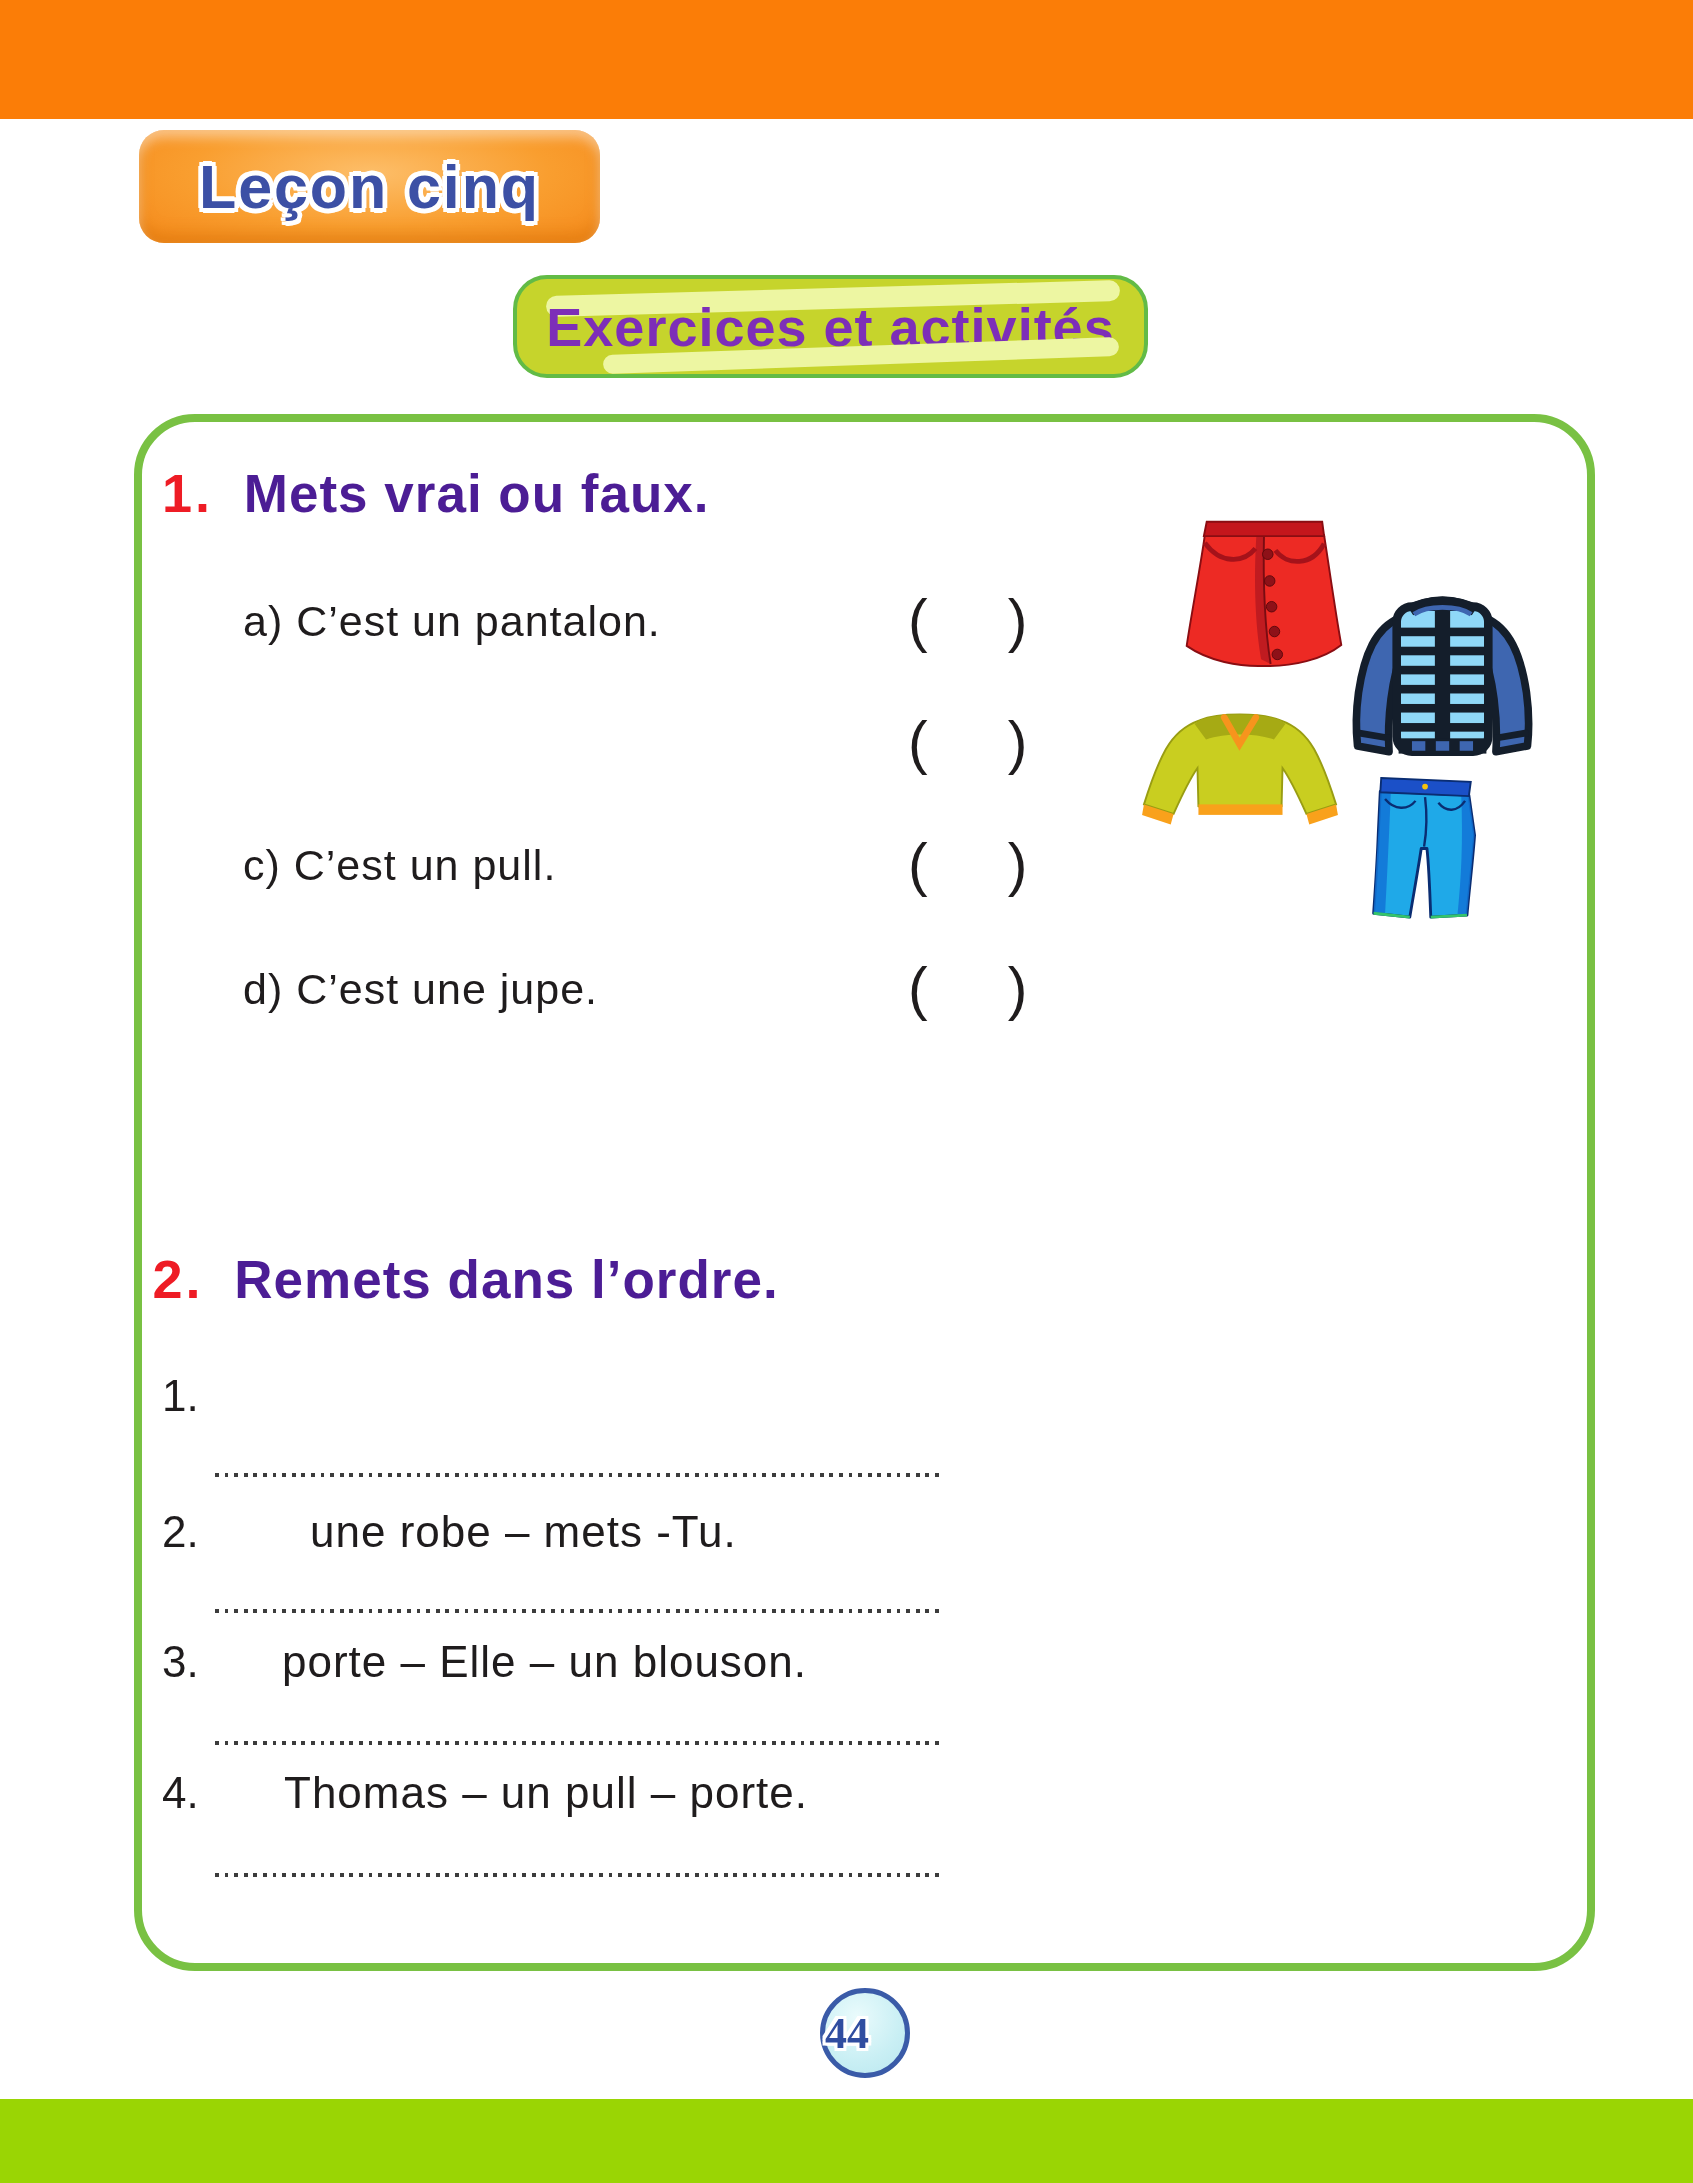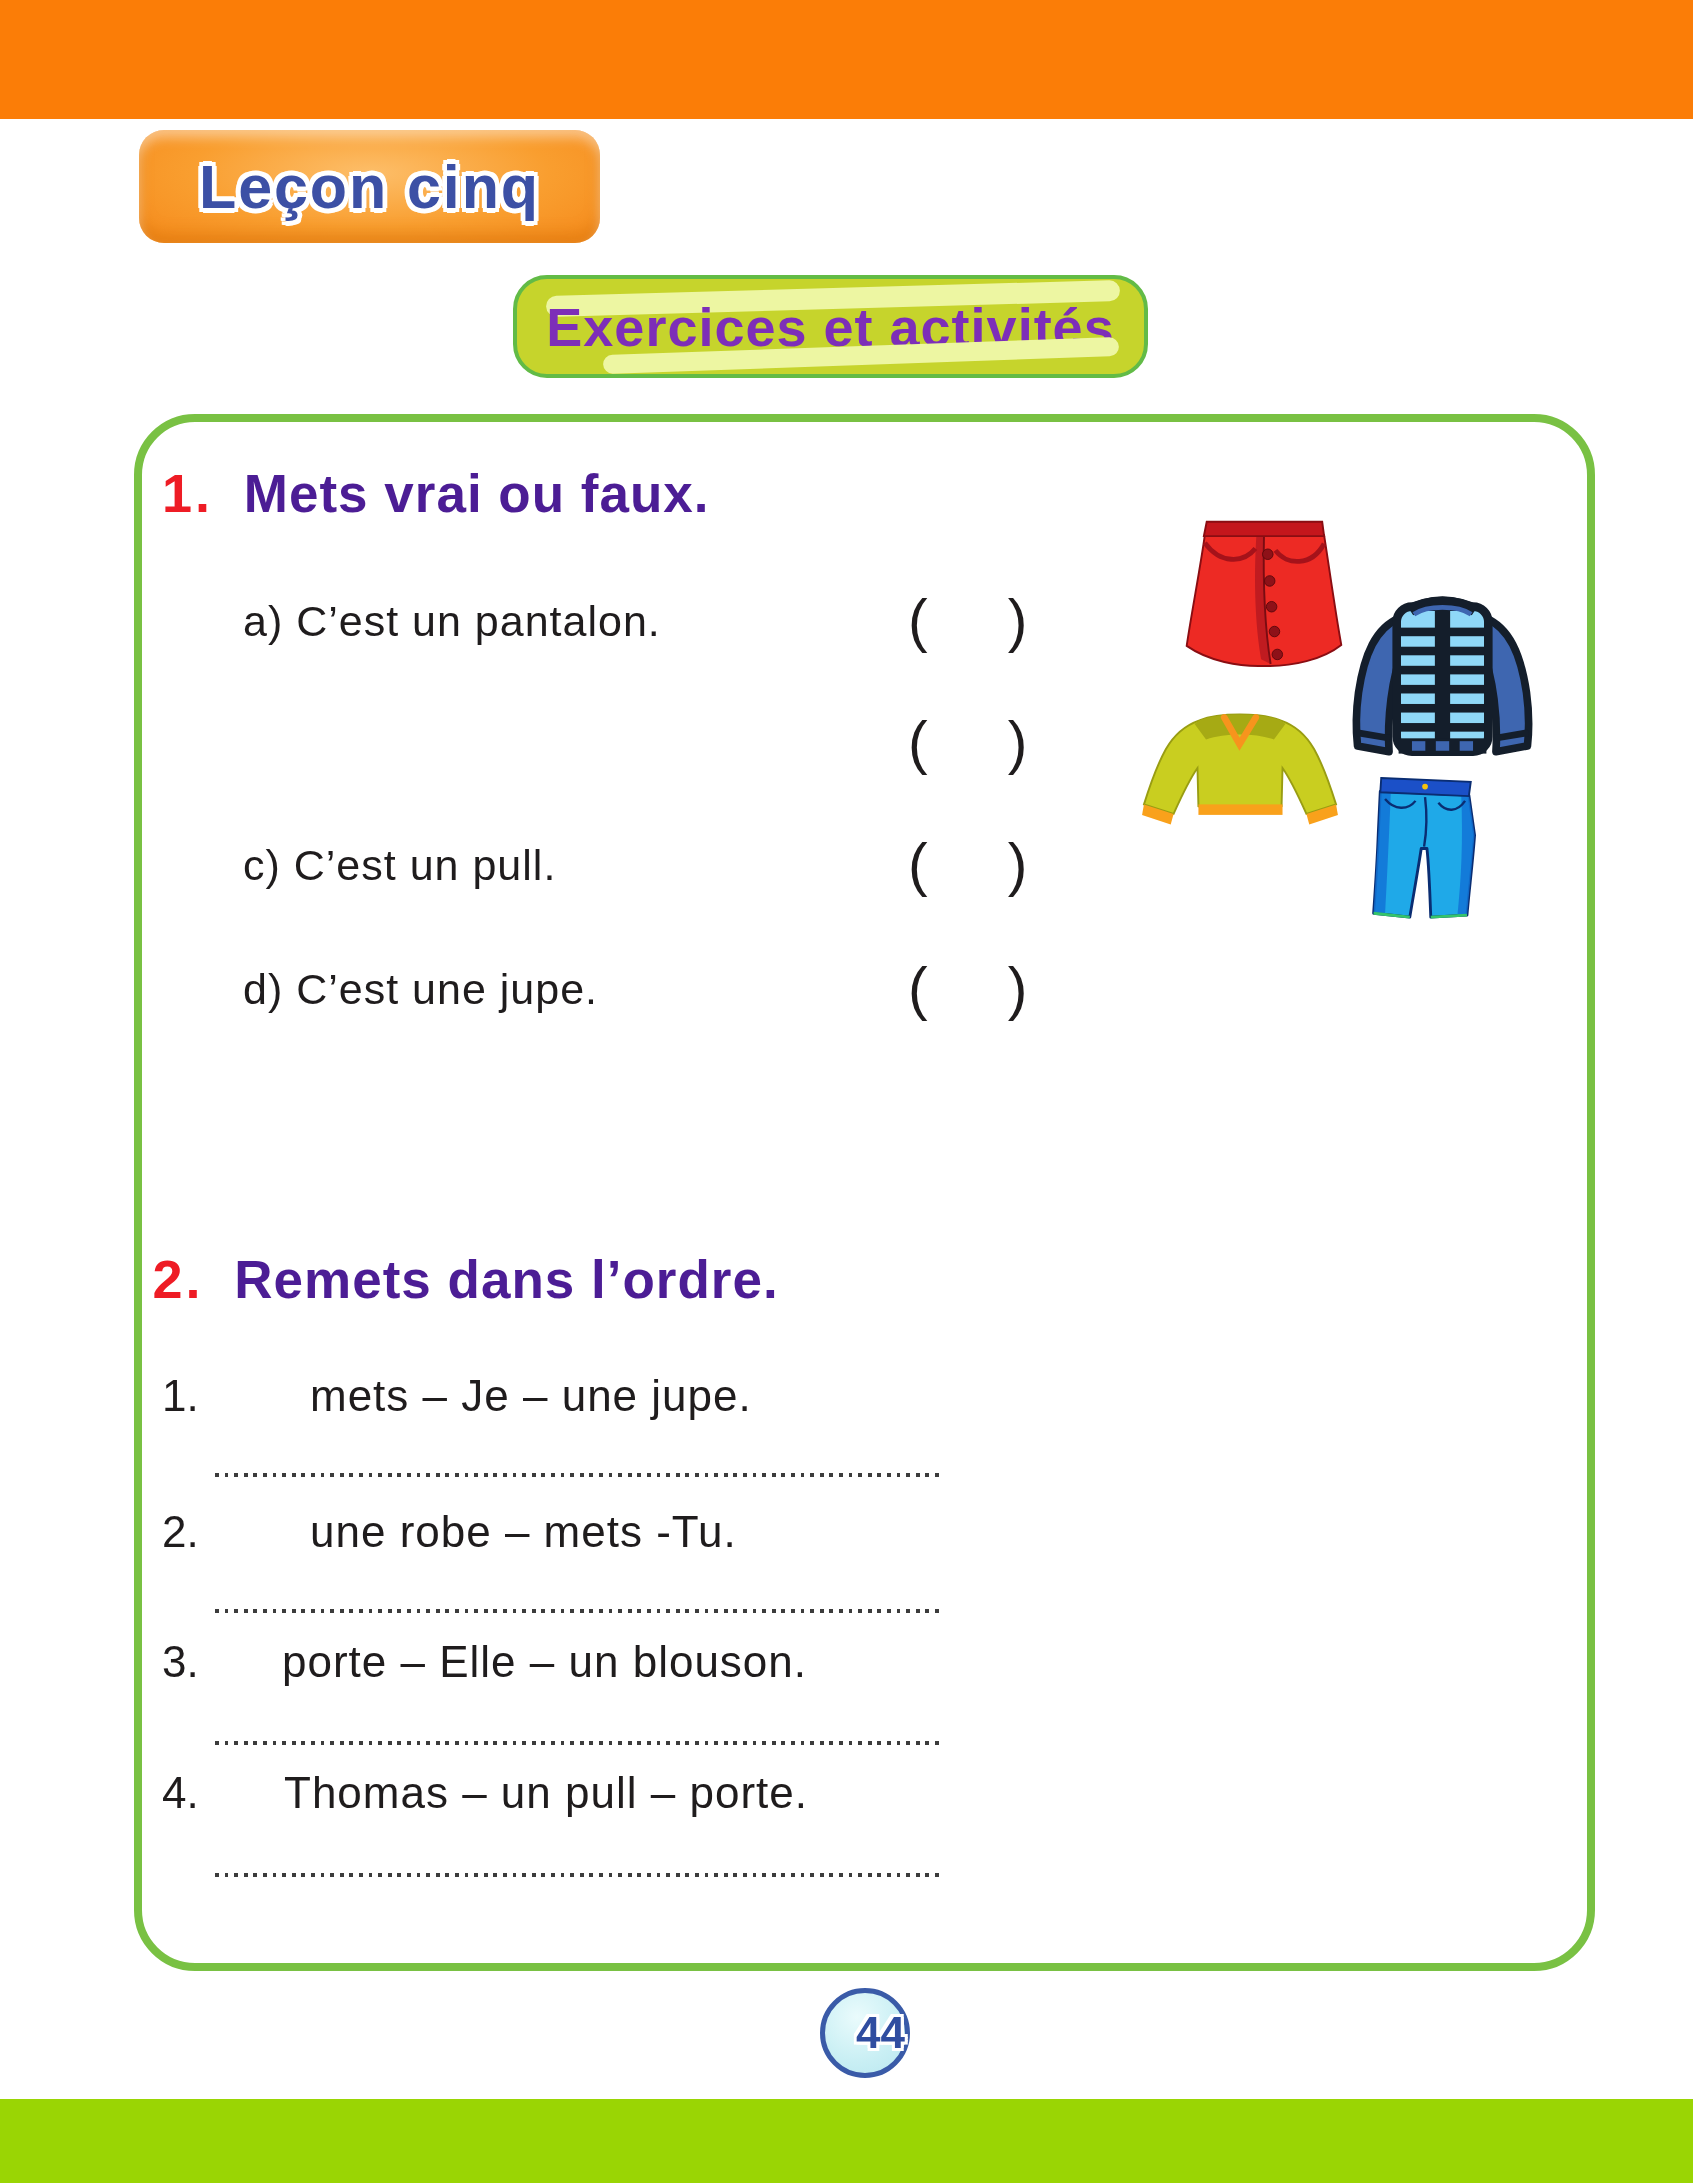--- a/index.html
+++ b/index.html
@@ -57,21 +57,21 @@
   
   .ord-num{position:absolute;left:20px;font-size:44px;color:#1F1C1D;}
   .ord-text{position:absolute;font-size:44px;color:#1F1C1D;letter-spacing:1px;}
   .dotted-line{position:absolute;left:73px;width:725px;height:3.8px;
       background-image:repeating-linear-gradient(to right,#3C3C3C 0 3.8px,transparent 3.8px 9.6px);}
 
   
   .page-badge{position:absolute;left:820px;top:1988px;width:90px;height:90px;box-sizing:border-box;
       border:5.7px solid #3A5BA8;border-radius:50%;
       background:radial-gradient(circle at 40% 30%, #EAFBFC 0%, #C9EFF4 60%, #B9E7EF 100%);
-      display:flex;align-items:center;justify-content:flex-end;}
+      display:flex;align-items:center;justify-content:flex-start;font-family:Liberation Serif, serif;}
   .page-badge span{font-size:44px;font-weight:bold;color:#2F4DA0;
       text-shadow:-2.9px -2.9px 0 #fff,2.9px -2.9px 0 #fff,-2.9px 2.9px 0 #fff,2.9px 2.9px 0 #fff,
                   -2.9px 0 0 #fff,2.9px 0 0 #fff,0 -2.9px 0 #fff,0 2.9px 0 #fff;}
 </style>
 </head>
 <body>
 
 <div class="page">
 
   <div class="top-bar"></div>
@@ -176,21 +176,20 @@
       <path d="M8 146 L46 150" stroke="#35C46B" stroke-width="3"></path>
       <path d="M68 150 L106 148" stroke="#35C46B" stroke-width="3"></path>
     </svg>
 
     <div class="ex-heading ex2-heading">
       <span class="num">2.</span>
       <span class="title">Remets dans l’ordre.</span>
     </div>
 
     <span class="ord-num" style="top:949px">1.</span>
-    <span class="ord-text" style="left:168px;top:949px">mets – Je – une jupe.</span>
     <div class="dotted-line" style="top:1051px"></div>
 
     <span class="ord-num" style="top:1085px">2.</span>
     <span class="ord-text" style="left:168px;top:1085px">une robe – mets  -Tu.</span>
     <div class="dotted-line" style="top:1187px"></div>
 
     <span class="ord-num" style="top:1215px">3.</span>
     <span class="ord-text" style="left:140px;top:1215px">porte – Elle – un blouson.</span>
     <div class="dotted-line" style="top:1319px"></div>
 

